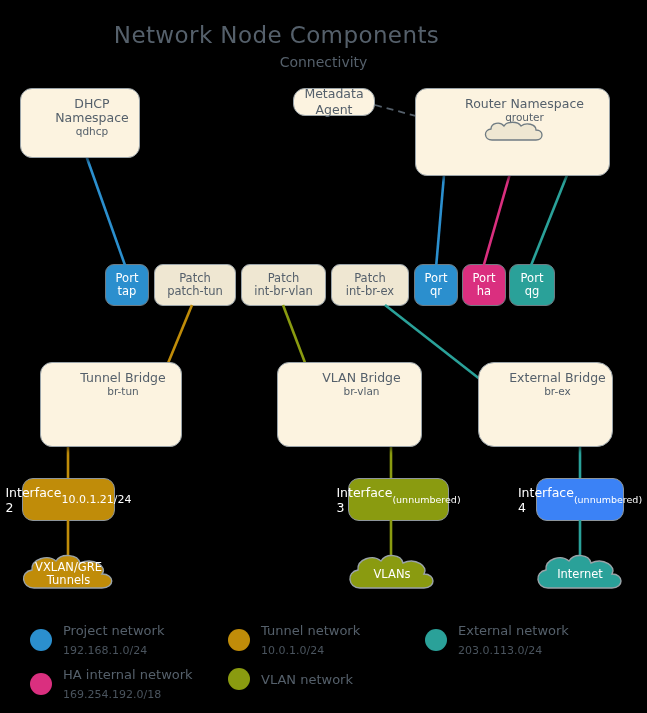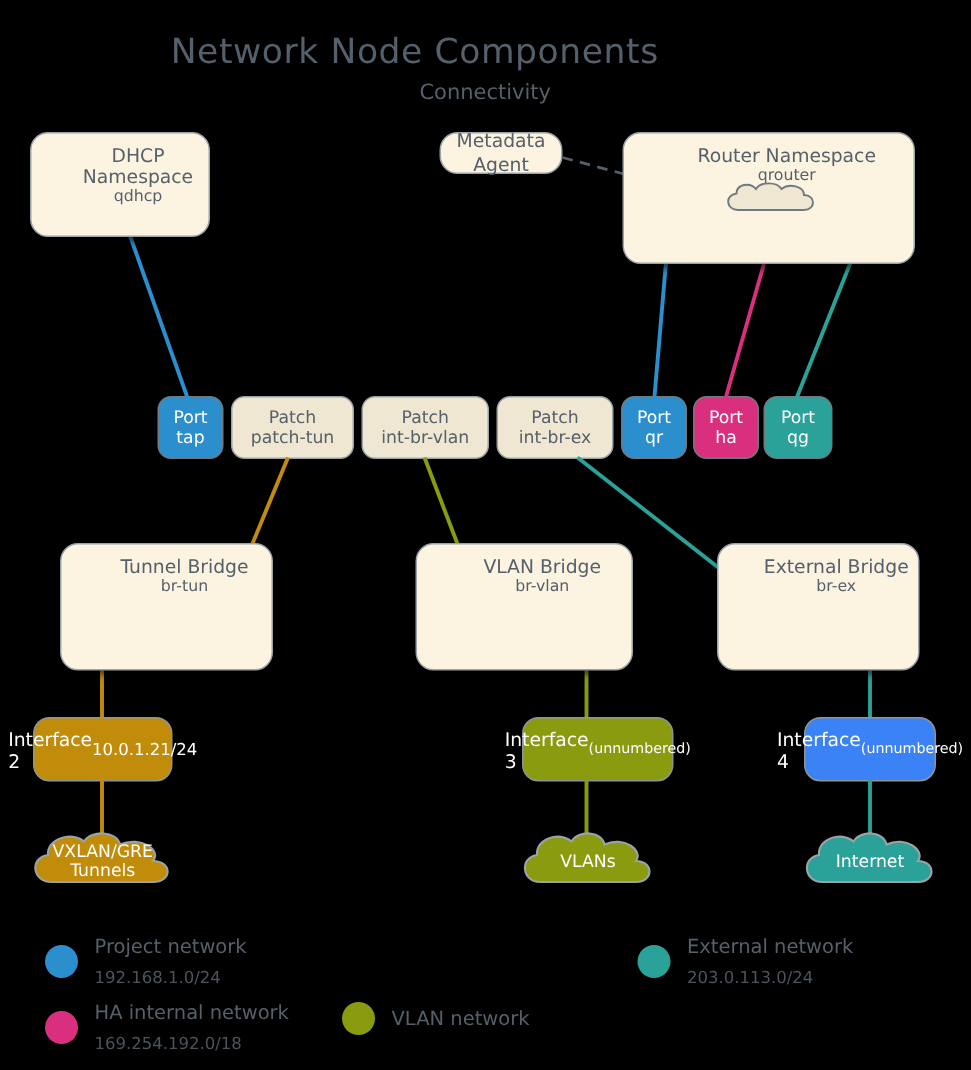--- a/index.html
+++ b/index.html
@@ -303,21 +303,21 @@
   </div>
   <div class="chip patch" style="left:283px; top:403px; width:85px; height:42px;">
     <span class="l1">Patch</span>
     <span class="l2">phy-br-vlan</span>
   </div>
   <div class="chip olive" style="left:372px; top:403px; width:45px; height:42px;">
     <span class="l1">Port</span>
     <span class="l2">int-3</span>
   </div>
 
-  <div class="node container-box" style="left:478px; top:362px; width:135px; height:85px;">
+  <div class="node container-box" style="left:478px; top:362px; width:135px; height:85px;border-radius:16px;">
     <div class="container-title">External Bridge</div>
     <div class="container-sub">br-ex</div>
   </div>
   <div class="chip patch" style="left:483px; top:403px; width:76px; height:42px;">
     <span class="l1">Patch</span>
     <span class="l2">phy-br-ex</span>
   </div>
   <div class="chip teal" style="left:562px; top:403px; width:45px; height:42px;">
     <span class="l1">Port</span>
     <span class="l2">int-4</span>
@@ -369,20 +369,27 @@
       <span class="legend-text">
         <span class="legend-name">Project network</span><br>
         <span class="legend-cidr">192.168.1.0/24</span>
       </span>
     </div>
     <div class="legend-item" style="left:30px; top:56px;">
       <span class="legend-dot" style="background:#da2f7f;"></span>
       <span class="legend-text">
         <span class="legend-name">HA internal network</span><br>
         <span class="legend-cidr">169.254.192.0/18</span>
+      </span>
+    </div>
+    <div class="legend-item" style="left:228px; top:12px;">
+      <span class="legend-dot" style="background:#c08c09;"></span>
+      <span class="legend-text">
+        <span class="legend-name">Tunnel network</span><br>
+        <span class="legend-cidr">10.0.1.0/24</span>
       </span>
     </div>
     <div class="legend-item" style="left:228px; top:58px;">
       <span class="legend-dot" style="background:#8a9b10;"></span>
       <span class="legend-text">
         <span class="legend-name">VLAN network</span><br>
         <span class="legend-cidr"></span>
       </span>
     </div>
     <div class="legend-item" style="left:425px; top:12px;">

